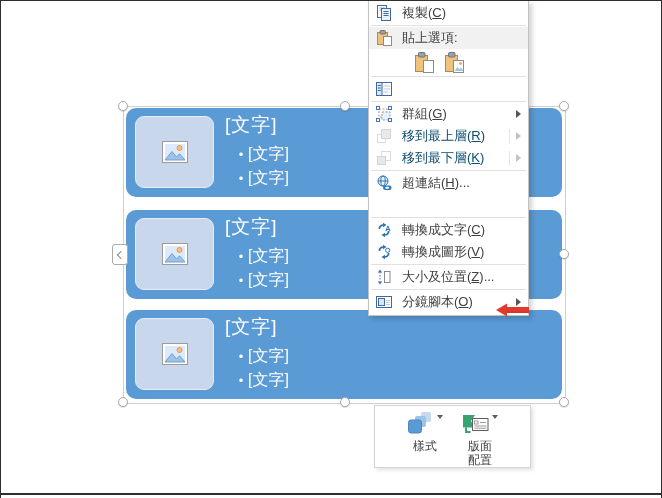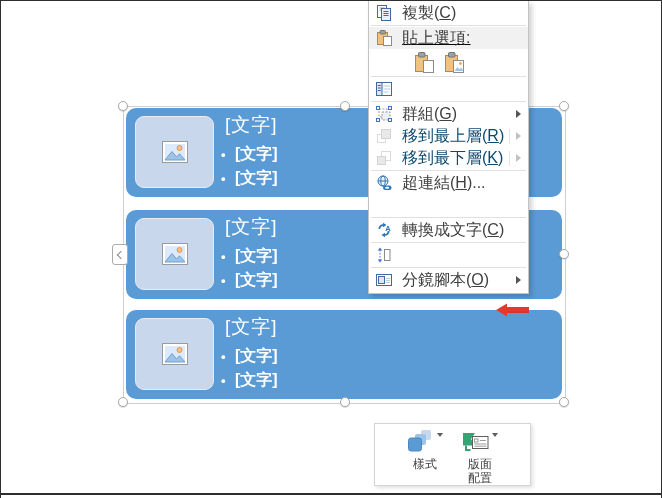--- a/index.html
+++ b/index.html
@@ -2,55 +2,55 @@
 <html><head>
 <meta charset="utf-8">
 <style>
   html,body{margin:0;padding:0;background:#fff;}
   .canvas{position:relative;width:662px;height:498px;background:#ffffff;overflow:hidden;
     font-family:"Liberation Sans",sans-serif;border:1px solid #2e2e2e;border-bottom:none;box-sizing:border-box;}
   .bottom-edge{position:absolute;left:0;top:492px;width:662px;height:2px;background:#2e2e2e;z-index:30;}
 
   
   .smartart-frame{position:absolute;left:122px;top:105px;width:441px;height:296px;border:1px solid #cfcfcf;z-index:1;}
-  .bar{position:absolute;left:125px;width:436px;height:89px;border-radius:10px;z-index:2;}
+  .bar{position:absolute;left:125px;width:436px;height:89px;border-radius:10px;z-index:2;text-align:center;}
   .placeholder{position:absolute;left:9px;top:8px;width:79px;height:72px;border:1px solid #e4ecf7;border-radius:9px;
     display:flex;align-items:center;justify-content:center;box-sizing:border-box;}
   .bar-title{position:absolute;left:99px;top:4px;color:#fff;font-size:19px;letter-spacing:1px;}
-  .bar-bullets{position:absolute;left:95px;top:34px;color:#fff;font-size:16px;line-height:23px;font-weight:bold;}
+  .bar-bullets{position:absolute;left:108px;top:34px;color:#fff;font-size:16px;line-height:23px;}
   .bar-bullets .dot{display:inline-block;width:14px;font-size:13px;}
   .handle{position:absolute;width:10px;height:10px;background:#fff;border:1.5px solid #a9a9a9;border-radius:50%;
     box-sizing:border-box;z-index:4;box-shadow:0 1px 1px rgba(0,0,0,.15);}
   .text-pane-toggle{position:absolute;left:111px;top:243px;width:16px;height:21px;background:#fff;border:1px solid #ababab;
     border-radius:3px;z-index:4;display:flex;align-items:center;justify-content:center;box-sizing:border-box;}
   .chev{width:5px;height:5px;border-left:1.5px solid #8a8a8a;border-bottom:1.5px solid #8a8a8a;transform:rotate(45deg);margin-left:2px;}
 
   
   .context-menu{position:absolute;left:367px;top:0;width:161px;background:#fff;border:1px solid #c3c3c3;border-top:none;
     box-shadow:3px 3px 5px rgba(0,0,0,.18);z-index:10;box-sizing:border-box;padding:1px 0 2px 0;}
   .mi{display:flex;align-items:center;height:22px;cursor:default;}
   .mi-icon{width:18px;height:18px;margin-left:6px;flex:none;display:flex;align-items:center;justify-content:center;}
-  .mi-text{margin-left:9px;font-size:16px;color:#404040;white-space:nowrap;}
+  .mi-text{margin-left:9px;font-size:13px;color:#404040;white-space:nowrap;}
   .mi-text u{text-decoration:underline;}
   .mi.disabled .mi-text{color:#0c4a6e;}
   .mi.disabled .mi-icon{opacity:.45;filter:grayscale(.8);}
   .mi-right{margin-left:auto;display:flex;align-items:center;height:100%;}
   .split-divider{width:1px;height:15px;background:#e3e3e3;margin-right:6px;}
   .subarrow{width:0;height:0;border-left:5px solid #555;border-top:4px solid transparent;border-bottom:4px solid transparent;margin-right:7px;}
   .mi.disabled .subarrow{border-left-color:#c2c2c2;}
   .menu-sep{height:1px;background:#e0e0e0;margin:1px 2px;}
-  .paste-label{background:#f1f1f2;text-decoration:underline;}
+  .paste-label{background:#f1f1f2;}
   .paste-row{display:flex;align-items:center;height:26px;padding-left:43px;gap:5px;}
   .paste-opt{width:23px;height:23px;display:flex;align-items:center;justify-content:center;border:1px solid transparent;border-radius:2px;}
 
   
   .anno-arrow{position:absolute;left:495px;top:302px;z-index:20;line-height:0;}
 
   
-  .float-toolbar{position:absolute;left:373px;top:422px;width:157px;height:63px;background:#fff;border:1px solid #d4d4d4;
+  .float-toolbar{position:absolute;left:373px;top:404px;width:157px;height:63px;background:#fff;border:1px solid #d4d4d4;
     box-shadow:2px 2px 4px rgba(0,0,0,.12);z-index:9;display:flex;align-items:flex-start;justify-content:center;gap:9px;
     box-sizing:border-box;padding-top:6px;}
   .tb-btn{display:flex;flex-direction:column;align-items:center;width:46px;cursor:default;}
   .tb-iconwrap{display:flex;align-items:flex-start;height:24px;}
   .tb-caret{width:0;height:0;border-top:4px solid #5f5f5f;border-left:3.5px solid transparent;border-right:3.5px solid transparent;
     margin-top:3px;margin-left:3px;}
   .tb-label{font-size:12px;color:#3e3e3e;text-align:center;line-height:14px;margin-top:3px;white-space:pre-line;}
 </style>
 </head>
 <body>
@@ -236,30 +236,41 @@
       <div class="mi">
         <span class="mi-icon">
           <svg width="16" height="16" viewBox="0 0 16 16">
             <path d="M2.5 7 C2.5 4 4.7 2.3 7 2.3 L7 0.8 L10.5 3 L7 5.2 L7 3.9 C5.6 3.9 4.3 5.1 4.3 7 Z" fill="#2e75b6"></path>
             <path d="M13.5 9 C13.5 12 11.3 13.7 9 13.7 L9 15.2 L5.5 13 L9 10.8 L9 12.1 C10.4 12.1 11.7 10.9 11.7 9 Z" fill="#2e75b6"></path>
             <text x="9.3" y="8.6" font-size="7.5" fill="#2e75b6" font-family="Liberation Sans,sans-serif" font-weight="bold">A</text>
           </svg>
         </span>
         <span class="mi-text">轉換成文字(<u>C</u>)</span>
       </div>
+      <div class="mi">
+        <span class="mi-icon">
+          <svg width="16" height="16" viewBox="0 0 16 16">
+            <path d="M2.5 7 C2.5 4 4.7 2.3 7 2.3 L7 0.8 L10.5 3 L7 5.2 L7 3.9 C5.6 3.9 4.3 5.1 4.3 7 Z" fill="#2e75b6"></path>
+            <path d="M13.5 9 C13.5 12 11.3 13.7 9 13.7 L9 15.2 L5.5 13 L9 10.8 L9 12.1 C10.4 12.1 11.7 10.9 11.7 9 Z" fill="#2e75b6"></path>
+            <circle cx="11.7" cy="6.3" r="2.1" fill="#fff" stroke="#2e75b6"></circle>
+          </svg>
+        </span>
+        <span class="mi-text">轉換成圖形(<u>V</u>)</span>
+      </div>
       <div class="menu-sep"></div>
       <div class="mi">
         <span class="mi-icon">
           <svg width="16" height="16" viewBox="0 0 16 16">
             <path d="M4 3 L4 13" stroke="#4472c4" stroke-dasharray="1.5 1.5"></path>
             <path d="M4 0.5 L6.2 3.5 L1.8 3.5 Z" fill="#4472c4"></path>
             <path d="M4 15.5 L6.2 12.5 L1.8 12.5 Z" fill="#4472c4"></path>
             <rect x="8.5" y="2.5" width="5.5" height="11" fill="#fff" stroke="#8a8a8a"></rect>
           </svg>
         </span>
+        <span class="mi-text">大小及位置(<u>Z</u>)...</span>
       </div>
       <div class="menu-sep"></div>
       <div class="mi">
         <span class="mi-icon">
           <svg width="16" height="16" viewBox="0 0 16 16">
             <rect x="0.5" y="2.5" width="15" height="11" fill="#fff" stroke="#41699e"></rect>
             <rect x="2.5" y="4.5" width="6" height="7" fill="#dbe7f5" stroke="#41699e"></rect>
             <path d="M10 6.5h4M10 8.5h4M10 10.5h4" stroke="#b9cde6"></path>
           </svg>
         </span>

